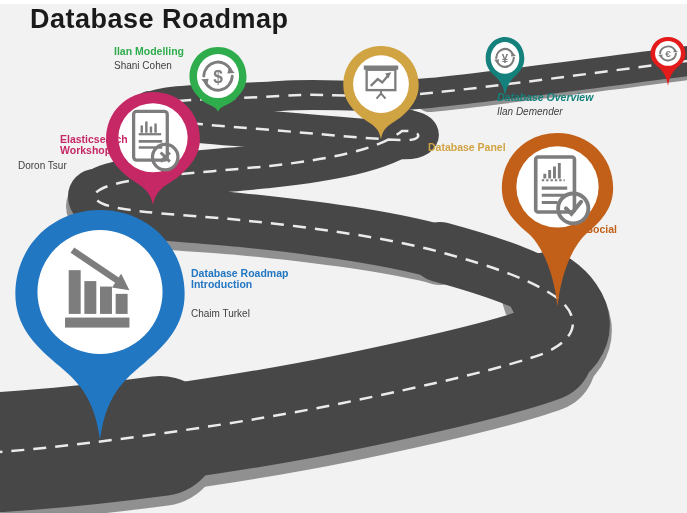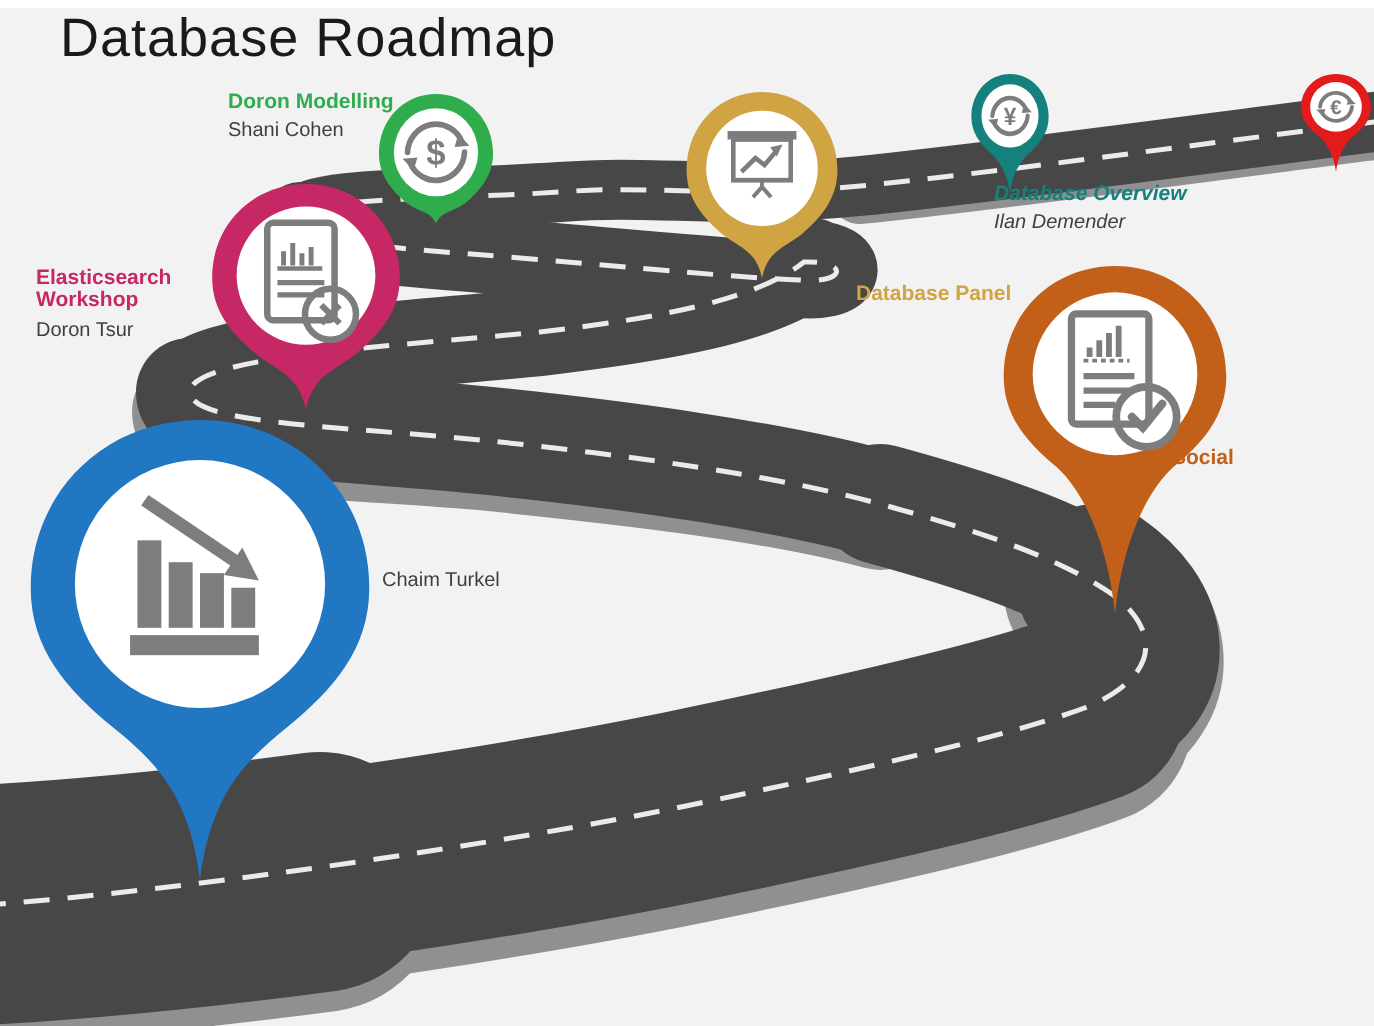--- a/index.html
+++ b/index.html
@@ -1,19 +1,19 @@
 <!DOCTYPE html>
 <html><head>
 <meta charset="utf-8">
 <style>
   html,body{margin:0;padding:0;background:#fff;}
   .stage{position:relative;width:687px;height:513px;background:#f2f2f2;overflow:hidden;
          font-family:"Liberation Sans",sans-serif;}
   .topstrip{position:absolute;left:0;top:0;width:687px;height:4px;background:#ffffff;}
-  .page-title{position:absolute;left:30px;top:4px;font-size:27px;font-weight:400;color:#1a1a1a;
+  .page-title{position:absolute;left:30px;top:4px;font-size:27px;font-weight:700;color:#1a1a1a;
               letter-spacing:.5px;margin:0;z-index:5;}
   svg.road{position:absolute;left:0;top:0;z-index:1;}
   svg.pin{position:absolute;z-index:3;}
   .pin-blue  {left:8px;  top:210px; width:184px;height:237px;}
   .pin-pink  {left:102px;top:92px;  width:102px;height:117px;}
   .pin-green {left:187px;top:47px;  width:62px; height:66px;}
   .pin-gold  {left:340px;top:46px;  width:82px; height:95px;}
   .pin-orange{left:497px;top:133px; width:121px;height:176px;}
   .pin-teal  {left:484px;top:37px;  width:42px; height:61px;}
   .pin-red   {left:649px;top:37px;  width:38px; height:50px;}
@@ -145,28 +145,29 @@
     <g>
       <path class="icon-stroke" stroke-width="5" stroke-linecap="round" d="M29 45 A21 21 0 0 1 69 38"></path>
       <polygon class="icon-fill" points="76,41 67,32 64,42"></polygon>
       <path class="icon-stroke" stroke-width="5" stroke-linecap="round" d="M71 45 A21 21 0 0 1 31 52"></path>
       <polygon class="icon-fill" points="24,49 33,58 36,48"></polygon>
       <text class="icon-glyph" x="50" y="55" font-size="27" text-anchor="middle">€</text>
     </g>
   </svg>
 
   <div class="ms-label lb-elastic">
-    <div class="ms-title" style="color: rgb(198, 40, 102);">Elasticsearch Workshop</div>
+    <div class="ms-title" style="color: rgb(198, 40, 102); margin-left: 42px;">Elasticsearch Workshop</div>
     <div class="ms-person">Doron Tsur</div>
   </div>
   <div class="ms-label lb-model">
-    <div class="ms-title" style="color: rgb(47, 173, 77);">Doron Modelling</div>
+    <div class="ms-title" style="color: rgb(47, 173, 77);">Ilan Modelling</div>
     <div class="ms-person">Shani Cohen</div>
   </div>
   <div class="ms-label lb-intro">
+    <div class="ms-title" style="color: rgb(34, 119, 195);">Database Roadmap Introduction</div>
     <div class="ms-person" style="margin-top:17px">Chaim Turkel</div>
   </div>
   <div class="ms-label lb-panel">
     <div class="ms-title" style="color: rgb(208, 163, 67);">Database Panel</div>
   </div>
   <div class="ms-label lb-overview">
     <div class="ms-title" style="color: rgb(21, 129, 124);">Database Overview</div>
     <div class="ms-person">Ilan Demender</div>
   </div>
   <div class="ms-label lb-social">

